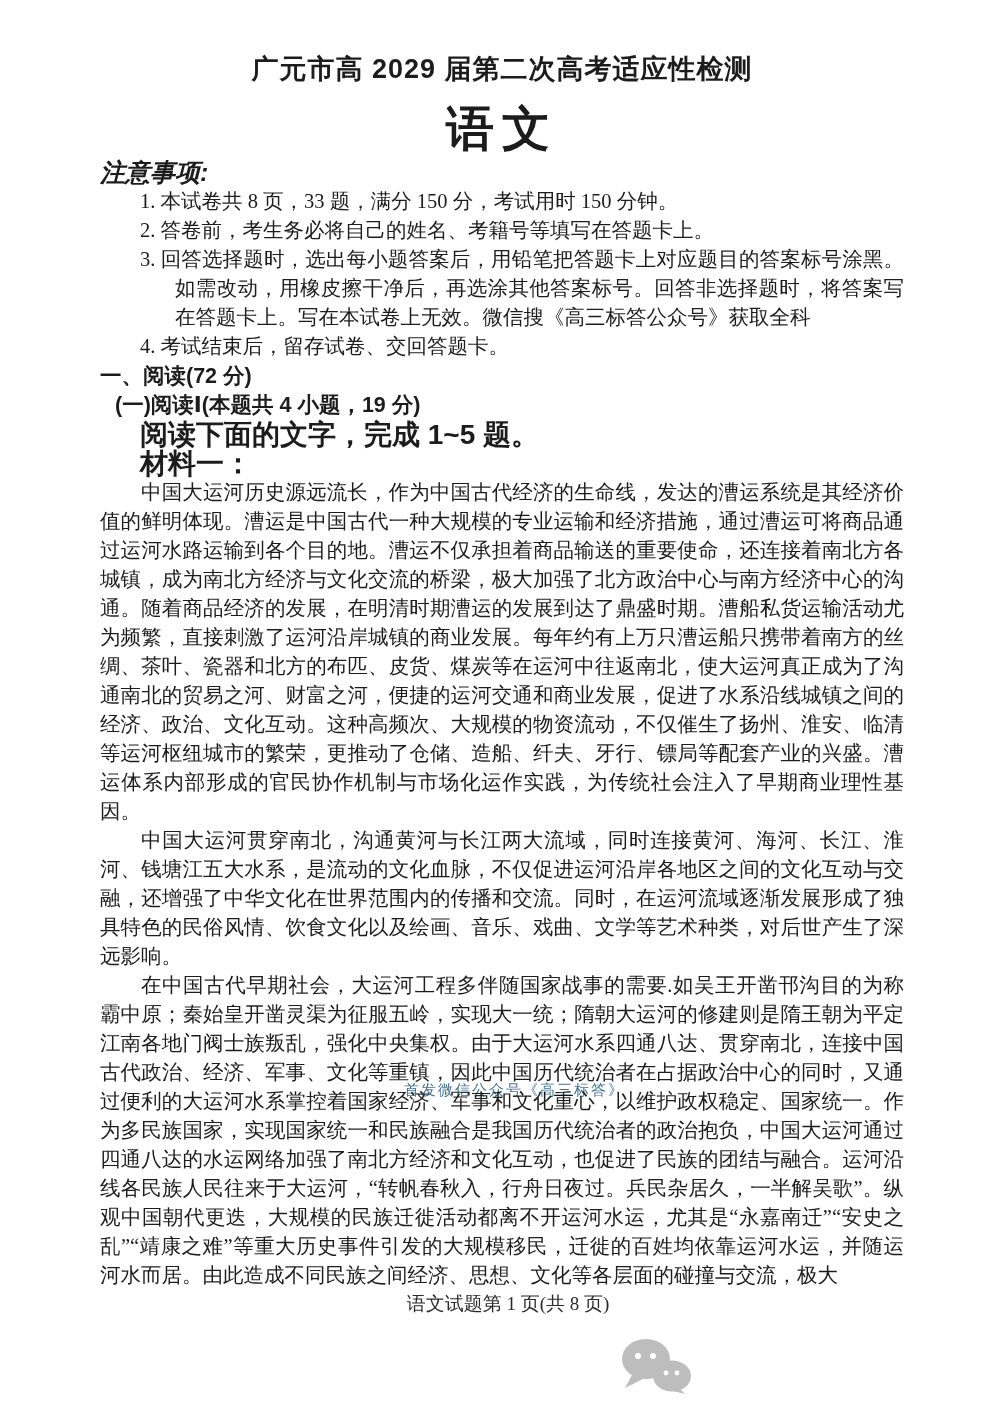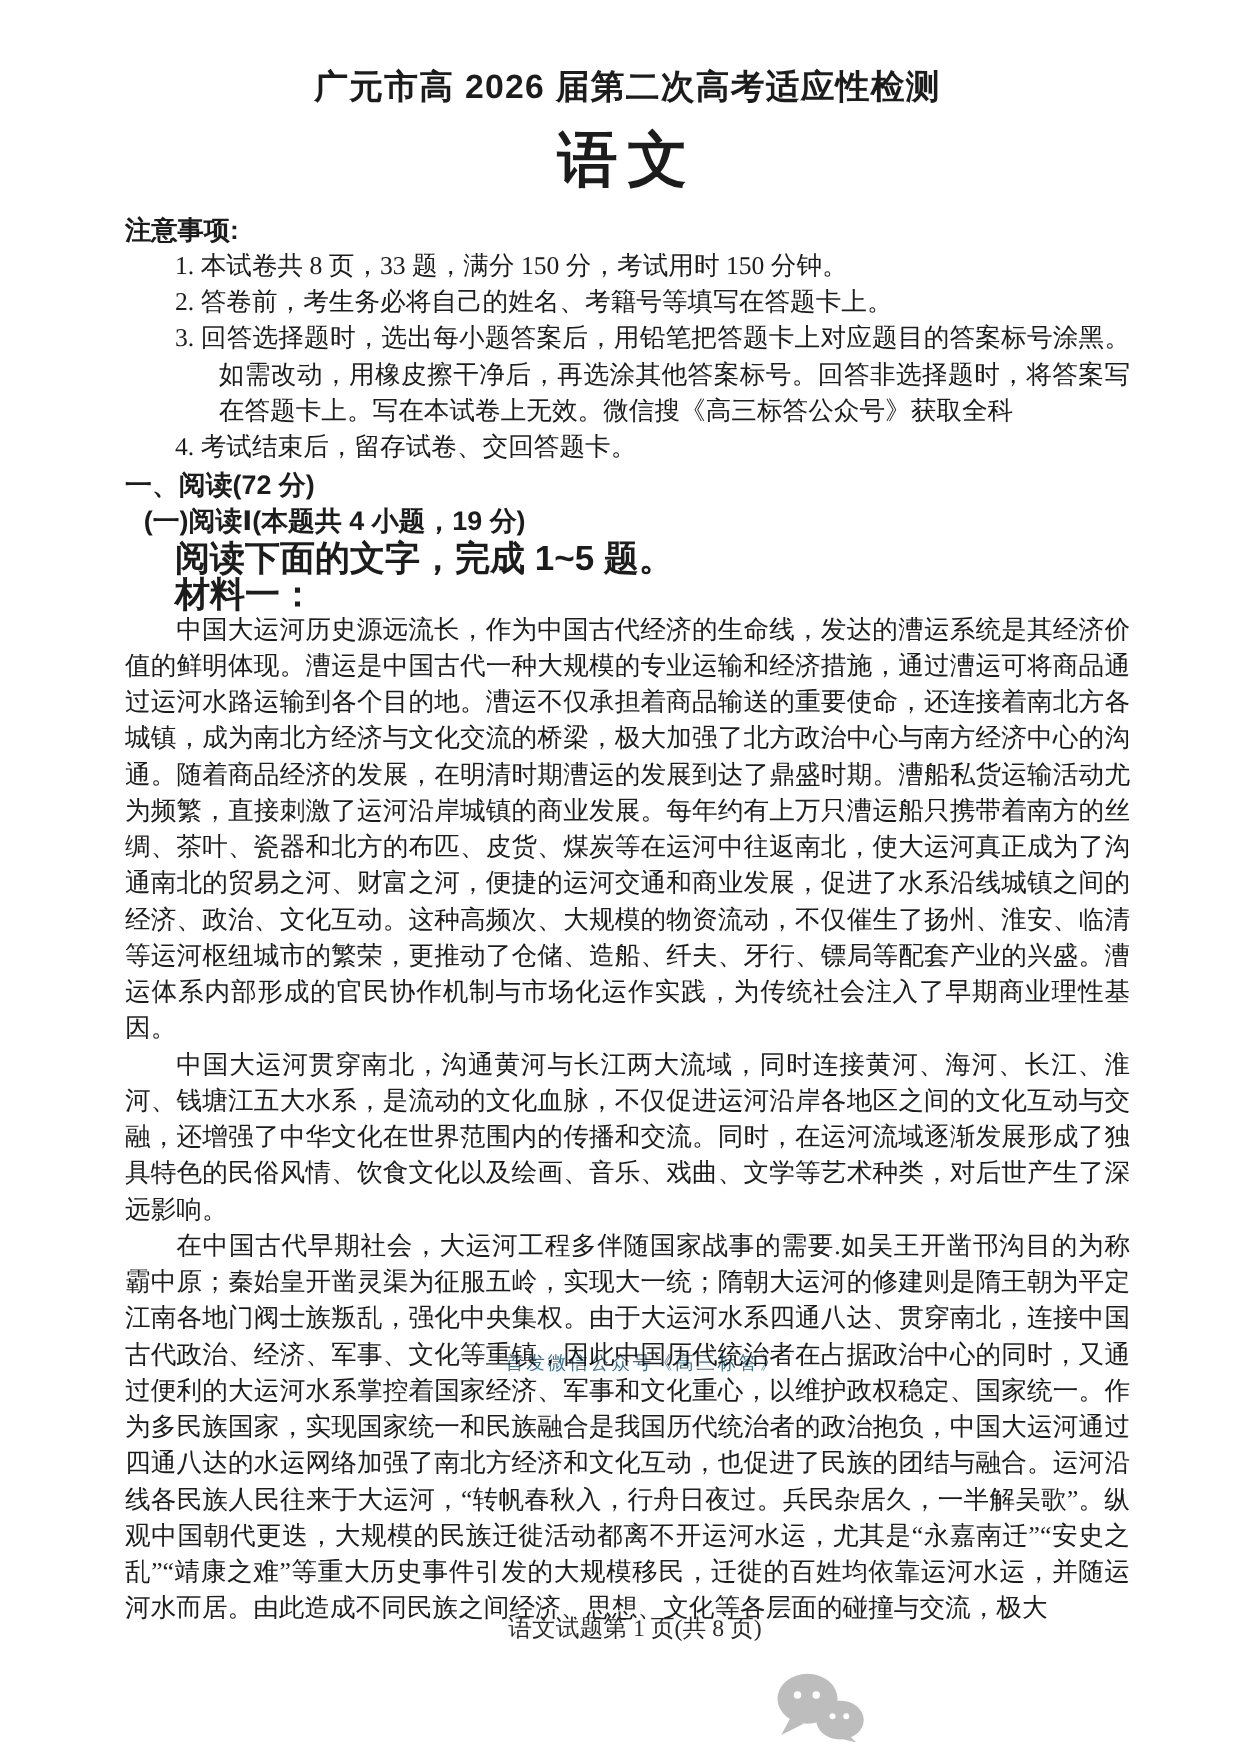--- a/index.html
+++ b/index.html
@@ -32,23 +32,24 @@
     letter-spacing: 1px;
   }
   .doc-subject {
     text-align: center;
     font-size: 48px;
     line-height: 58px;
     margin-top: 12px;
     letter-spacing: 8px;
   }
   .notice-heading {
-    margin-top: 12px;
-    font-size: 21px;
+    margin-top: 0;
+    font-size: 25px;
     line-height: 29px;
+    font-style: italic;
   }
   .notice-item {
     font-size: 20.5px;
     line-height: 29px;
     padding-left: 75px;
     text-indent: -35px;
     text-align: justify;
   }
   .section-heading {
     font-size: 21.5px;
@@ -101,21 +102,21 @@
     width: 78px;
     height: 58px;
     opacity: 0.75;
   }
 </style>
 </head>
 <body>
 
 <div class="page">
 
-  <div class="doc-title hei">广元市高 2026 届第二次高考适应性检测</div>
+  <div class="doc-title hei">广元市高 2029 届第二次高考适应性检测</div>
 
   <div class="doc-subject hei">语文</div>
 
   <div class="notice-heading hei">注意事项:</div>
 
   <div>
     <div class="notice-item">1. 本试卷共 8 页，33 题，满分 150 分，考试用时 150 分钟。</div>
     <div class="notice-item">2. 答卷前，考生务必将自己的姓名、考籍号等填写在答题卡上。</div>
     <div class="notice-item">3. 回答选择题时，选出每小题答案后，用铅笔把答题卡上对应题目的答案标号涂黑。如需改动，用橡皮擦干净后，再选涂其他答案标号。回答非选择题时，将答案写在答题卡上。写在本试卷上无效。微信搜《高三标答公众号》获取全科</div>
     <div class="notice-item">4. 考试结束后，留存试卷、交回答题卡。</div>

